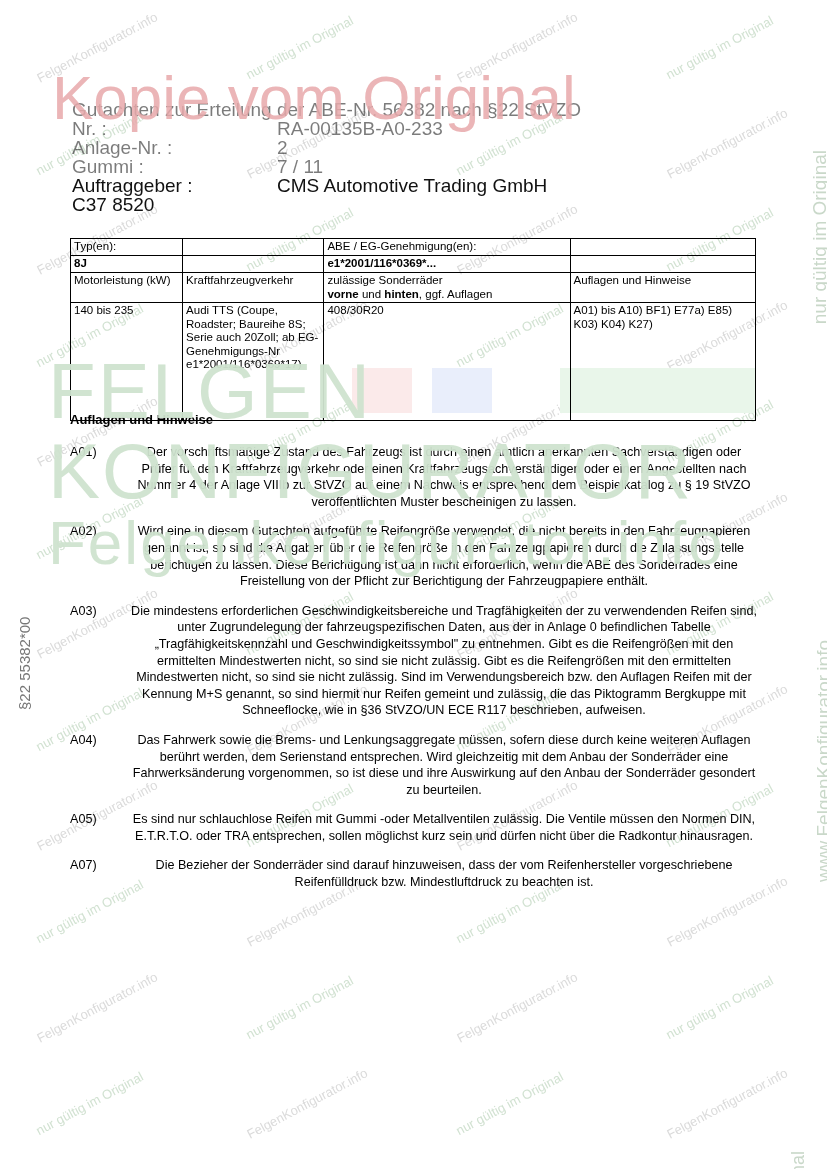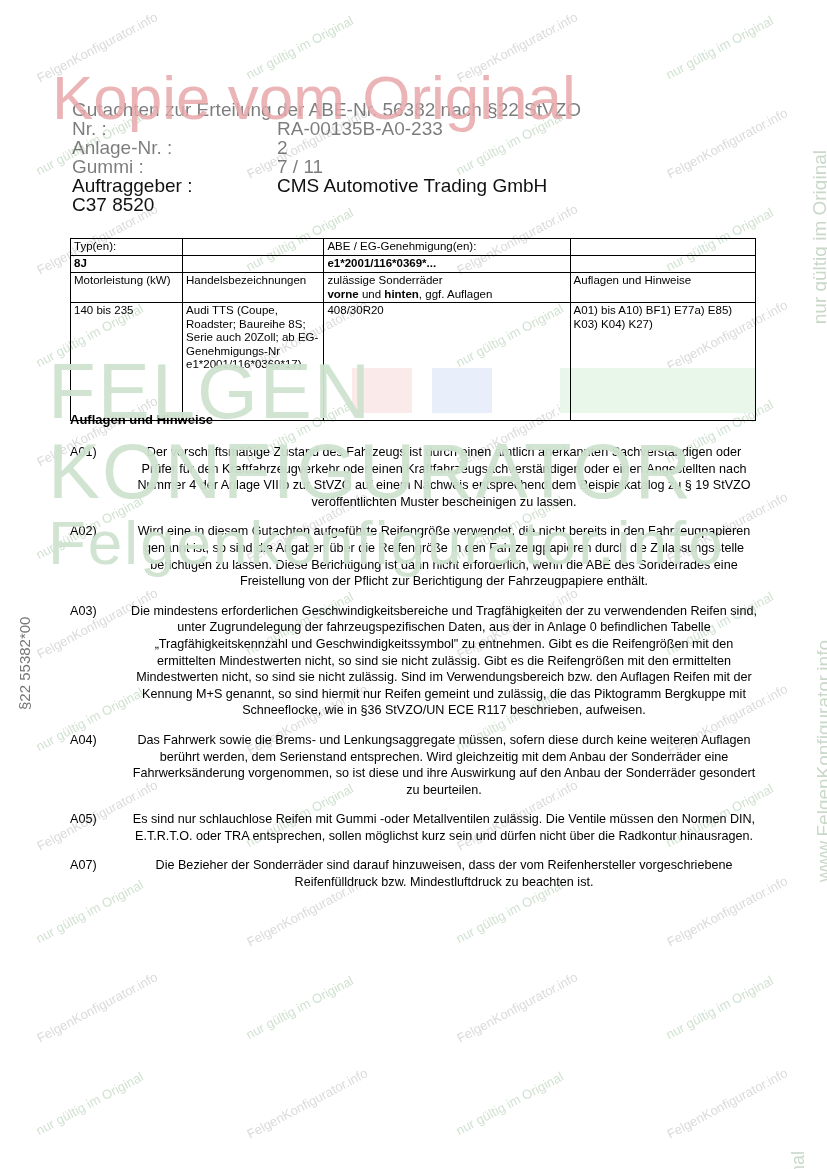--- a/index.html
+++ b/index.html
@@ -259,21 +259,21 @@
       <td class="c4"></td>
     </tr>
     <tr class="r1">
       <td class="c1 bold">8J</td>
       <td class="c2"></td>
       <td class="c3 bold">e1*2001/116*0369*...</td>
       <td class="c4"></td>
     </tr>
     <tr>
       <td class="c1">Motorleistung (kW)</td>
-      <td class="c2">Handelsbezeichnungen</td>
+      <td class="c2">Kraftfahrzeugverkehr</td>
       <td class="c3">
         <span>zulässige Sonderräder</span><br>
         <b>vorne</b><span> und </span><b>hinten</b><span>, ggf. Auflagen</span>
       </td>
       <td class="c4">Auflagen und Hinweise</td>
     </tr>
     <tr class="tall">
       <td class="c1">140 bis 235</td>
       <td class="c2">Audi TTS (Coupe, Roadster; Baureihe 8S; Serie auch 20Zoll; ab EG-Genehmigungs-Nr e1*2001/116*0369*17)</td>
       <td class="c3">408/30R20</td>

